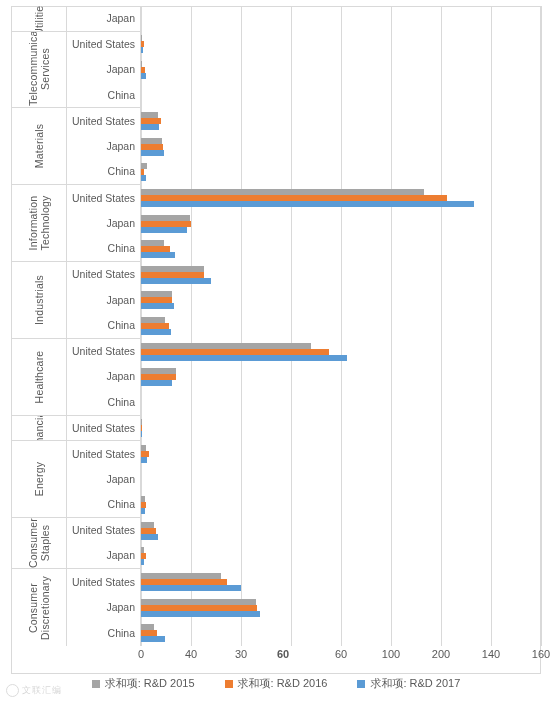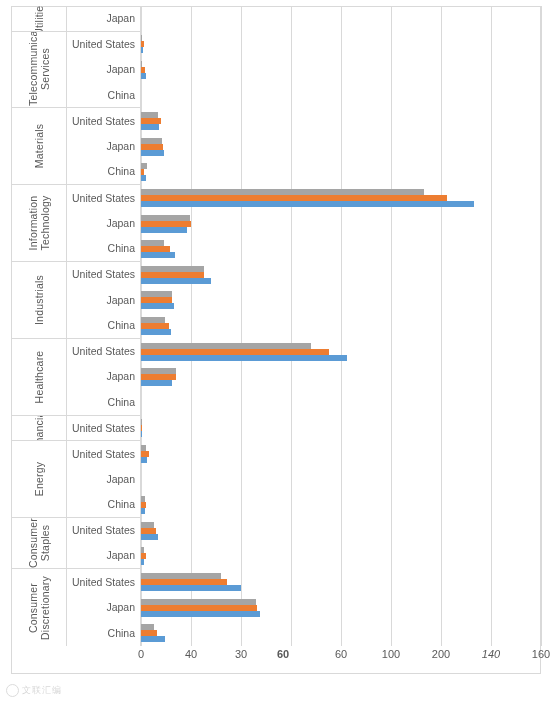--- a/index.html
+++ b/index.html
@@ -436,23 +436,37 @@
   </div>
 
   <div class="val-axis">
       <div class="val-tick" style="left: 0px;">0</div>
       <div class="val-tick" style="left: 50px;">40</div>
       <div class="val-tick" style="left: 100px;">30</div>
       <div class="val-tick" style="left: 142px; font-weight: bold;">60</div>
       <div class="val-tick" style="left: 200px;">60</div>
       <div class="val-tick" style="left: 250px;">100</div>
       <div class="val-tick" style="left: 300px;">200</div>
-      <div class="val-tick" style="left: 350px; font-style: italic;">140</div>
+      <div class="val-tick" style="left: 350px;">140</div>
       <div class="val-tick" style="left: 400px;">160</div>
     </div>
 
+  <div class="legend">
+      <div class="legend-item">
+        <span class="swatch s2015"></span>
+        <span>求和项: R&amp;D 2015</span>
+      </div>
+      <div class="legend-item">
+        <span class="swatch s2016"></span>
+        <span>求和项: R&amp;D 2016</span>
+      </div>
+      <div class="legend-item">
+        <span class="swatch s2017"></span>
+        <span>求和项: R&amp;D 2017</span>
+      </div>
+    </div>
 
   <div class="watermark">
     <span class="wm-logo"></span>
     <span>文联汇编</span>
   </div>
 
 </div>
 
 </body></html>

